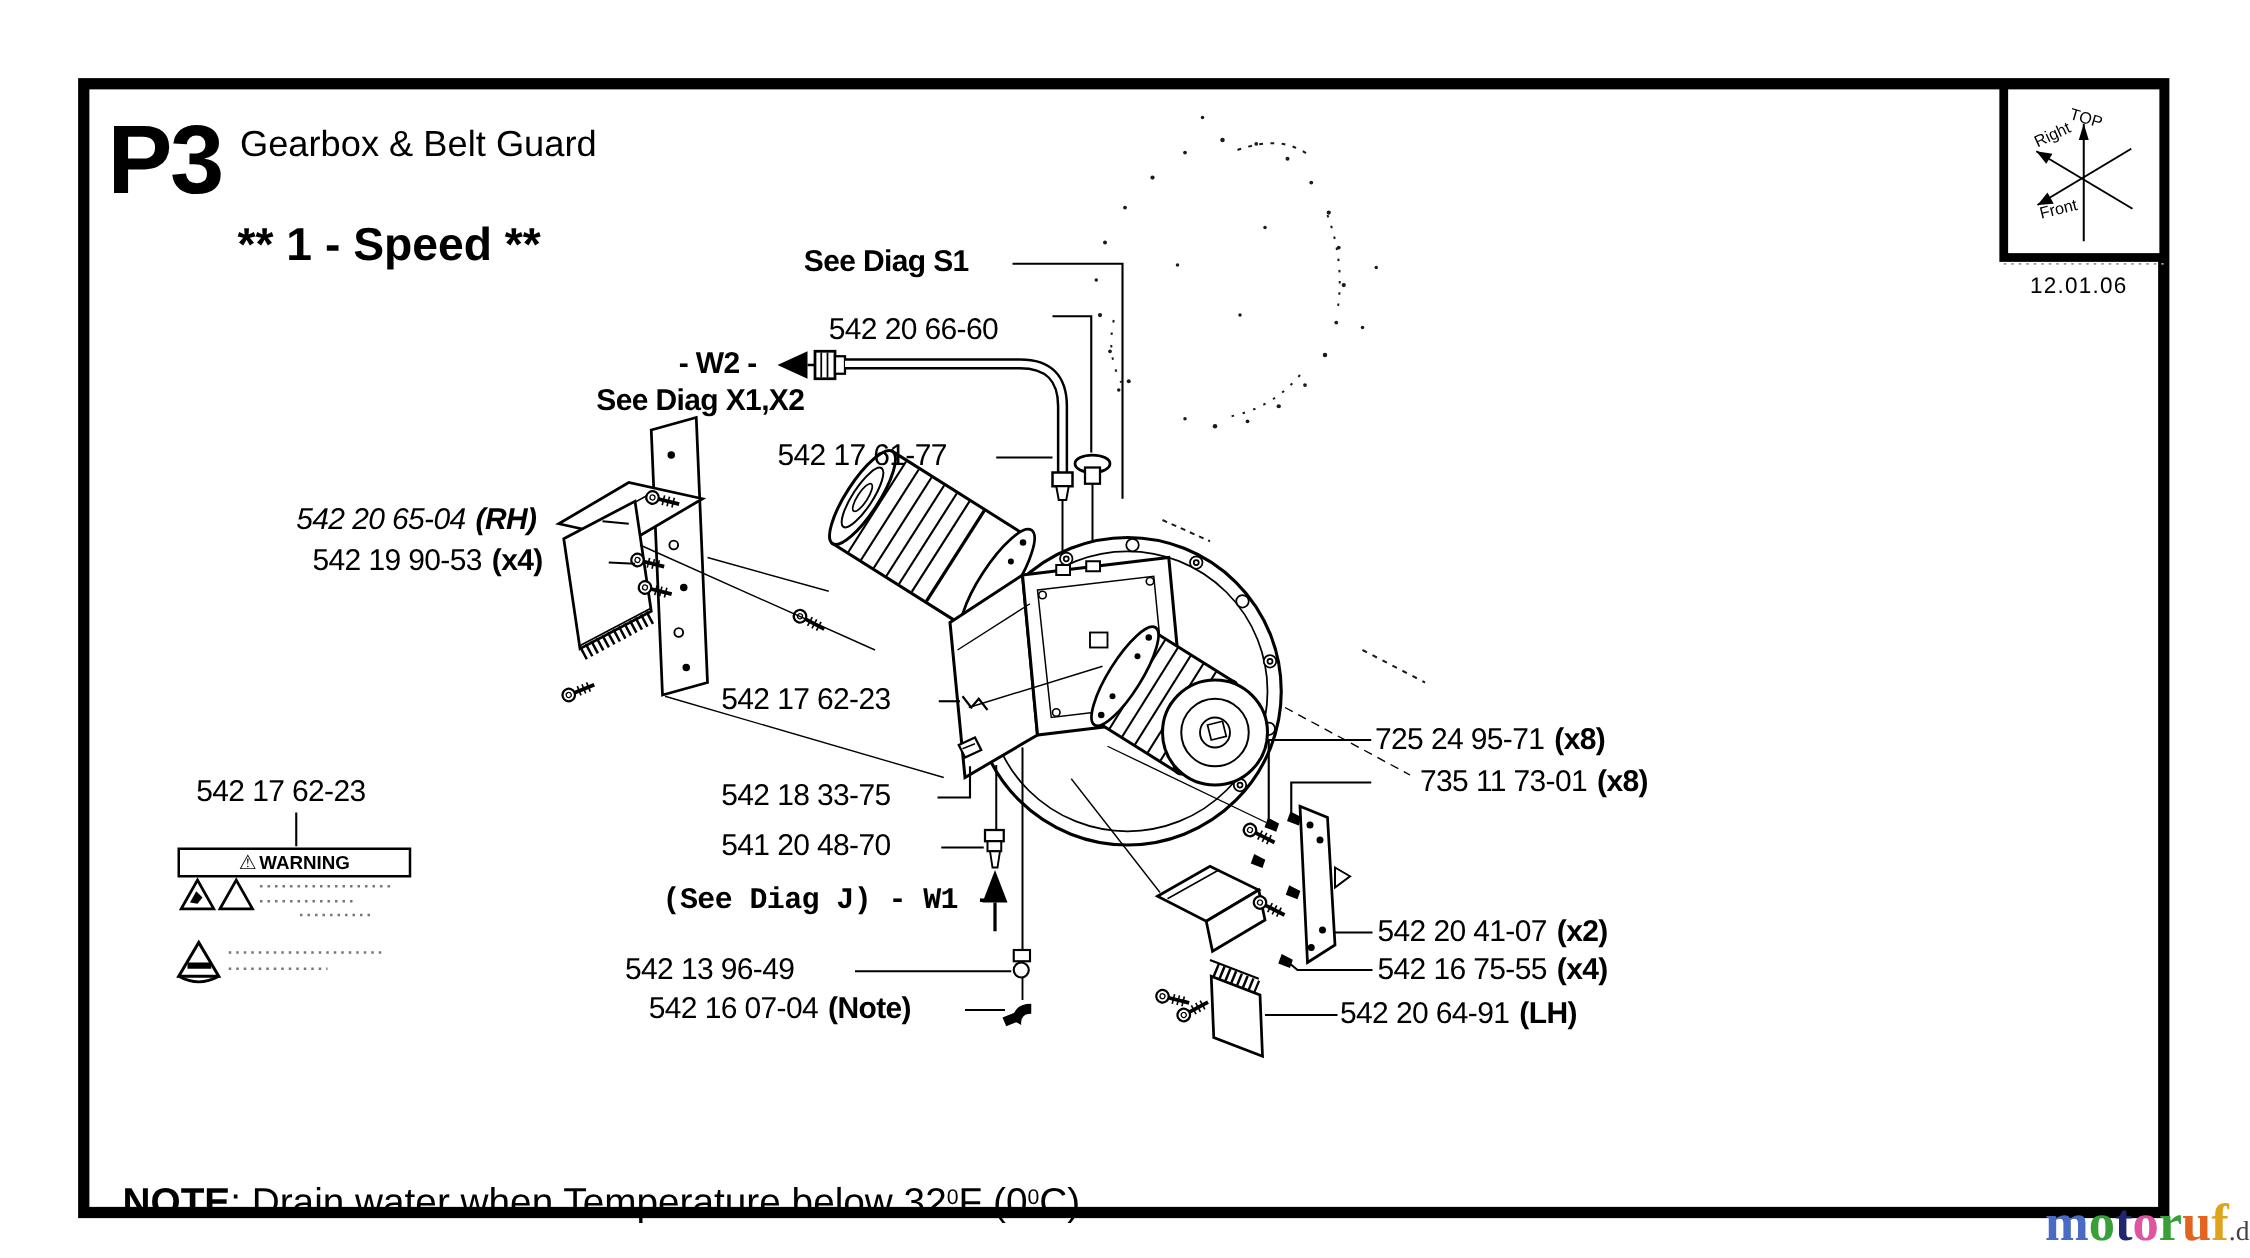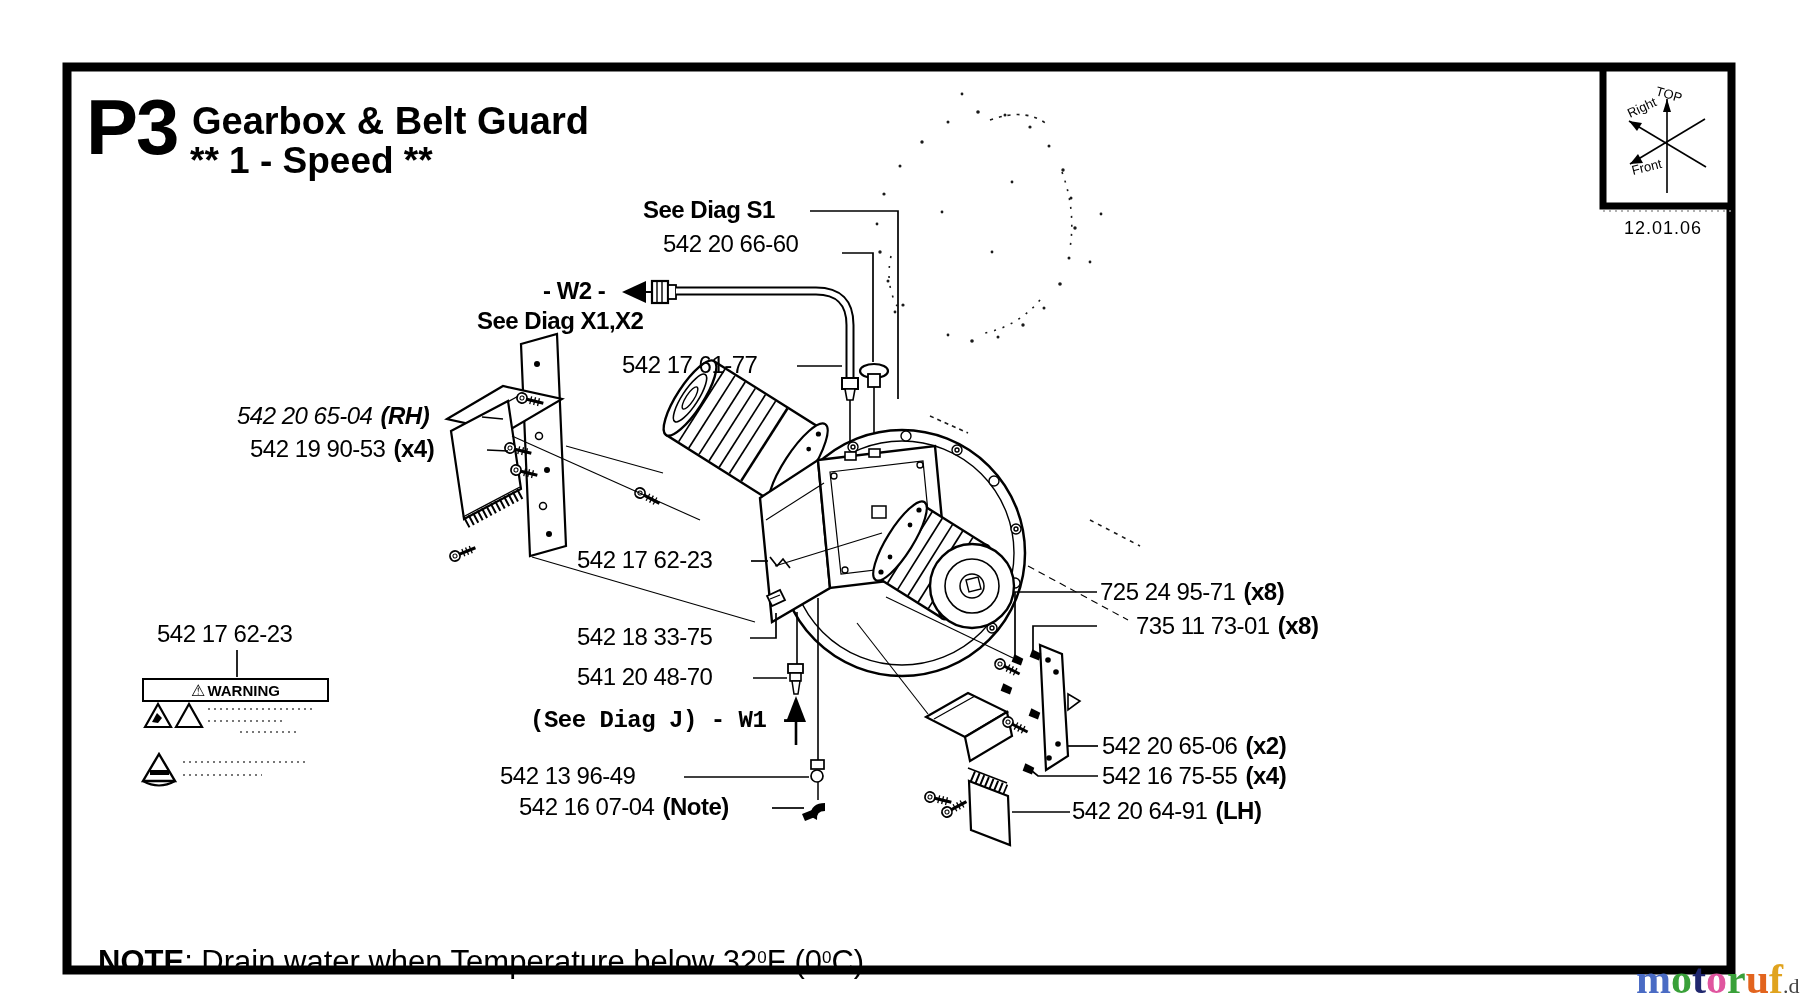--- a/index.html
+++ b/index.html
@@ -1,22 +1,22 @@
 <!DOCTYPE html>
 <html><head>
 <meta charset="utf-8">
 <style>
   html,body{margin:0;padding:0;background:#fff;}
   .page{position:relative;width:1800px;height:1006px;background:#fff;overflow:hidden;
         font-family:"Liberation Sans",sans-serif;color:#000;}
   svg{position:absolute;left:0;top:0;}
   .abs{position:absolute;white-space:nowrap;}
   .code{font-size:78px;font-weight:bold;letter-spacing:-2px;}
-  .title{font-size:38px;font-weight:bold;}
-  .subtitle{font-size:37px;font-weight:bold;}
+  .title{font-size:29px;font-weight:normal;}
+  .subtitle{font-size:37px;font-weight:bold;margin-top:35px;}
   .plabel{position:absolute;font-size:24px;white-space:nowrap;letter-spacing:-0.5px;}
   .plabel b{margin-left:8px;}
   .bold{font-weight:bold;}
   .date{font-size:18px;letter-spacing:1px;}
   .warnbar{position:absolute;left:143px;top:679px;width:185px;height:22px;
            display:flex;align-items:center;justify-content:center;font-size:15px;font-weight:bold;}
   .warnbar .tri{font-size:16px;margin-right:2px;font-weight:normal;}
   .note{position:absolute;left:98px;top:944px;font-size:31px;}
   .note sup{font-size:17px;vertical-align:9px;}
   .wm{position:absolute;left:1636px;top:958px;font-family:"Liberation Serif",serif;
@@ -308,35 +308,35 @@
     <line x1="1603" y1="211" x2="1731" y2="211" stroke="#999" stroke-width="1.4" stroke-dasharray="2 4"></line>
   </g>
 </svg>
 
 <div class="abs code" style="left:86px;top:82px;">P3</div>
 <div class="abs title" style="left:192px;top:100px;">Gearbox &amp; Belt Guard</div>
 <div class="abs subtitle" style="left:190px;top:140px;">** 1 - Speed **</div>
 <div class="abs date" style="left:1624px;top:218px;">12.01.06</div>
 
 <div class="plabel bold" style="left:643px;top:196px;"><span>See Diag S1</span></div>
-<div class="plabel" style="left:663px;top:230px;"><span>542 20 66-60</span></div>
+<div class="plabel" style="left:663px;top:250px;"><span>542 20 66-60</span></div>
 <div class="plabel bold" style="left:543px;top:277px;"><span>- W2 -</span></div>
 <div class="plabel bold" style="left:477px;top:307px;"><span>See Diag X1,X2</span></div>
 <div class="plabel" style="left:622px;top:351px;"><span>542 17 61-77</span></div>
 <div class="plabel" style="left:237px;top:402px;font-style:italic;"><span>542 20 65-04</span><b>(RH)</b></div>
 <div class="plabel" style="left:250px;top:435px;"><span>542 19 90-53</span><b>(x4)</b></div>
 <div class="plabel" style="left:577px;top:546px;"><span>542 17 62-23</span></div>
 <div class="plabel" style="left:577px;top:623px;"><span>542 18 33-75</span></div>
 <div class="plabel" style="left:577px;top:663px;"><span>541 20 48-70</span></div>
 <div class="plabel bold" style="left:530px;top:707px;font-family:Liberation Mono, monospace;"><span>(See Diag J) - W1 -</span></div>
 <div class="plabel" style="left:500px;top:762px;"><span>542 13 96-49</span></div>
 <div class="plabel" style="left:500px;top:793px;margin-left:19px;"><span>542 16 07-04</span><b>(Note)</b></div>
 <div class="plabel" style="left:1100px;top:578px;"><span>725 24 95-71</span><b>(x8)</b></div>
 <div class="plabel" style="left:1100px;top:612px;margin-left:36px;"><span>735 11 73-01</span><b>(x8)</b></div>
-<div class="plabel" style="left:1102px;top:732px;"><span>542 20 65-06</span><b>(x2)</b></div>
+<div class="plabel" style="left:1102px;top:732px;"><span>542 20 41-07</span><b>(x2)</b></div>
 <div class="plabel" style="left:1102px;top:762px;"><span>542 16 75-55</span><b>(x4)</b></div>
 <div class="plabel" style="left:1072px;top:797px;"><span>542 20 64-91</span><b>(LH)</b></div>
 <div class="plabel" style="left:157px;top:620px;"><span>542 17 62-23</span></div>
 
 <div class="warnbar">
   <span class="tri">⚠</span>
   <span>WARNING</span>
 </div>
 
 <div class="note">

